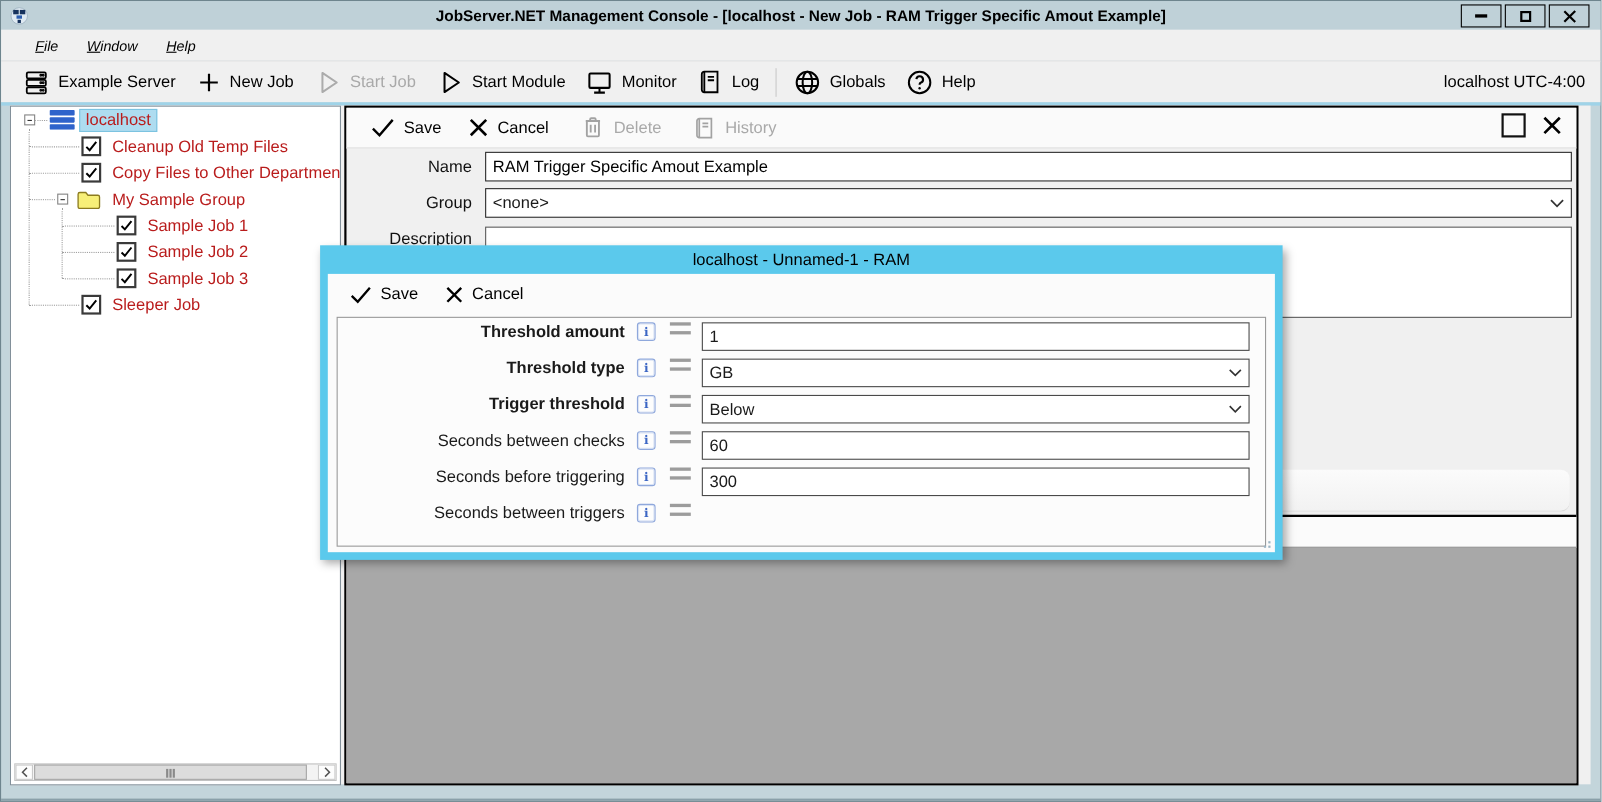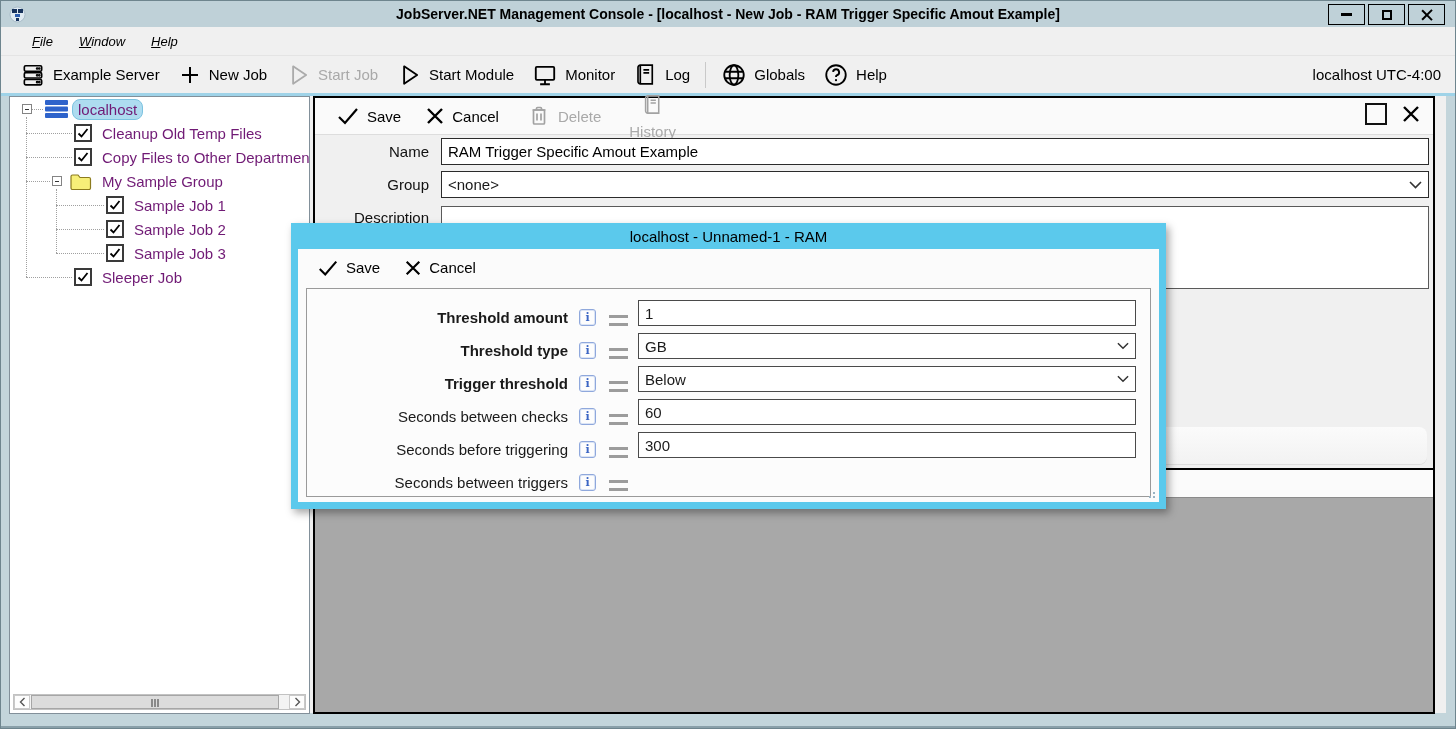--- a/index.html
+++ b/index.html
@@ -34,21 +34,21 @@
   .tb-right { margin-left:auto; font-size:15px; color:#000; }
   .accent-line { position:absolute; top:92px; left:0; right:0; height:3px; background:#9fd3e8; }
   .content-bg { position:absolute; left:8px; top:95px; right:9px; bottom:15px; background:#f0f0f0; }
 
   
   .tree-panel { position:absolute; left:8px; top:95px; width:301px; height:618px; background:#fff; border:1px solid #82909a; overflow:hidden; }
   .tree-row { position:absolute; height:24px; display:flex; align-items:center; white-space:nowrap; font-size:15px; }
   .expander { width:10px; height:10px; border:1px solid #848484; background:#fff; position:relative; flex:none; }
   .expander:after { content:""; position:absolute; left:2px; top:3.5px; width:4px; height:1.4px; background:#333; }
   .checkbox { width:18px; height:18px; border:2px solid #3a3a3a; background:#fff; flex:none; display:flex; align-items:center; justify-content:center; }
-  .node-label { margin-left:10px; color:#701a75;border-radius:8px; }
+  .node-label { margin-left:10px; color:#b91c1c; }
   .sel { background:#aedcf0; border:1px solid #7cc3e0; padding:1px 5px; margin-left:8px; }
   .connector { position:absolute; }
   .conn-v { border-left:1px dotted #a0a0a0; width:0; }
   .conn-h { border-top:1px dotted #a0a0a0; height:0; }
 
   
   .hscroll { position:absolute; left:3px; right:3px; bottom:3px; height:16px; background:#f3f3f3; border:1px solid #c2c2c2; display:flex; align-items:stretch; }
   .sb-btn { width:16px; background:#fdfdfd; border:1px solid #c9c9c9; display:flex; align-items:center; justify-content:center; flex:none; }
   .sb-thumb { width:248px; margin-left:1px; background:#dcdcdc; border:1px solid #a6a6a6; position:relative; flex:none; }
   .sb-thumb:after { content:""; position:absolute; left:50%; top:3px; width:2px; height:8px; margin-left:-4px; background:#8a8a8a; box-shadow:3px 0 #8a8a8a, 6px 0 #8a8a8a; }
@@ -67,21 +67,21 @@
   .band { position:absolute; left:6px; right:6px; top:329px; height:37px; background:linear-gradient(#fbfbfb,#f2f2f2); border-radius:8px; box-shadow:0 1px 0 #ddd; }
   .grid { position:absolute; left:0; right:0; top:370px; bottom:0; border-top:2px solid #000; background:#a8a8a8; }
   .grid-header { height:28px; background:#fbfbfb; border-bottom:1px solid #8a8a8a; }
 
   
   .modal { position:absolute; left:290px; top:222px; width:875px; height:286px; background:#5bc9ec; box-shadow:3px 4px 8px rgba(0,0,0,.35); }
   .modal-title { position:absolute; top:0; left:0; right:0; height:26px; display:flex; align-items:center; justify-content:center; font-size:15px; color:#000; }
   .modal-body { position:absolute; left:7px; right:7px; top:26px; bottom:7px; background:#fbfbfb; }
   .modal-toolbar { position:absolute; top:0; left:0; right:0; height:37px; display:flex; align-items:center; padding-left:10px; }
   .fieldset { position:absolute; left:8px; right:8px; top:39px; bottom:5px; border:1px solid #9a9a9a; background:#fcfcfc; padding-top:4px; }
-  .frow { height:33px; display:flex; align-items:flex-end; padding:0 8px 0 0; }
+  .frow { height:33px; display:flex; align-items:flex-start; padding:0 8px 0 0; }
   .frow .flabel { width:272px; text-align:right; font-size:15px; color:#1a1a1a; padding-right:11px; flex:none; }
   .frow.bold .flabel { font-weight:bold; }
   .info-icon { width:17px; height:17px; flex:none; border:1px solid #8fa8dc; border-radius:3px; background:#fdfdfd; color:#3c66c4; font-family:"DejaVu Serif", serif; font-weight:bold; font-size:11px; display:flex; align-items:center; justify-content:center; box-shadow:0 0 0 1px #dbe4f5 inset; }
   .eq-icon { width:19px; height:11px; border-top:3px solid #9c9c9c; border-bottom:3px solid #9c9c9c; flex:none; margin:0 10px 0 13px; }
   .finput { flex:1; height:26px; background:#fff; border:1px solid #4a4a4a; font-size:15px; padding:2px 6px; display:flex; align-items:center; margin-right:6px; }
   .finput.focused { border:2px solid #38668f; }
   .caret { display:inline-block; width:1.5px; height:16px; background:#000; margin-left:1px; }
   .grip { position:absolute; right:4px; bottom:4px; width:10px; height:10px; }
   .grip i { position:absolute; width:2px; height:2px; background:#9ab4c4; }
   .grip i:nth-child(1){ right:0; bottom:0; } .grip i:nth-child(2){ right:4px; bottom:0; } .grip i:nth-child(3){ right:0; bottom:4px; }
@@ -304,21 +304,21 @@
       </div>
       <div class="tb-item disabled" style="margin-left:10px;">
         <svg width="24" height="24" viewBox="0 0 24 24" fill="none" stroke="#a2a2a2" stroke-width="1.7">
             <path d="M5.5 6 H18.5"></path>
             <path d="M9.5 6 V4.5 a1 1 0 0 1 1 -1 h3 a1 1 0 0 1 1 1 V6"></path>
             <rect x="6.5" y="6" width="11" height="14" rx="1"></rect>
             <path d="M10 9.5 V16.5 M14 9.5 V16.5"></path>
           </svg>
         <span>Delete</span>
       </div>
-      <div class="tb-item disabled" style="margin-left:10px;flex-direction:column;">
+      <div class="tb-item disabled" style="margin-left:10px;">
         <svg width="23" height="23" viewBox="0 0 24 24" fill="none" stroke="#a2a2a2" stroke-width="1.6">
             <path d="M7 3 h11.5 v18 H7 a2.2 2.2 0 0 1 -2.2 -2.2 V5.2 A2.2 2.2 0 0 1 7 3 Z"></path>
             <path d="M7 3 v18"></path>
             <path d="M10 7.5 h5.5 M10 10.5 h5.5"></path>
           </svg>
         <span>History</span>
       </div>
       <div class="child-winbtns">
         <div class="cmax"></div>
         <svg width="20" height="20" viewBox="0 0 20 20" fill="none" stroke="#000" stroke-width="2.4">

